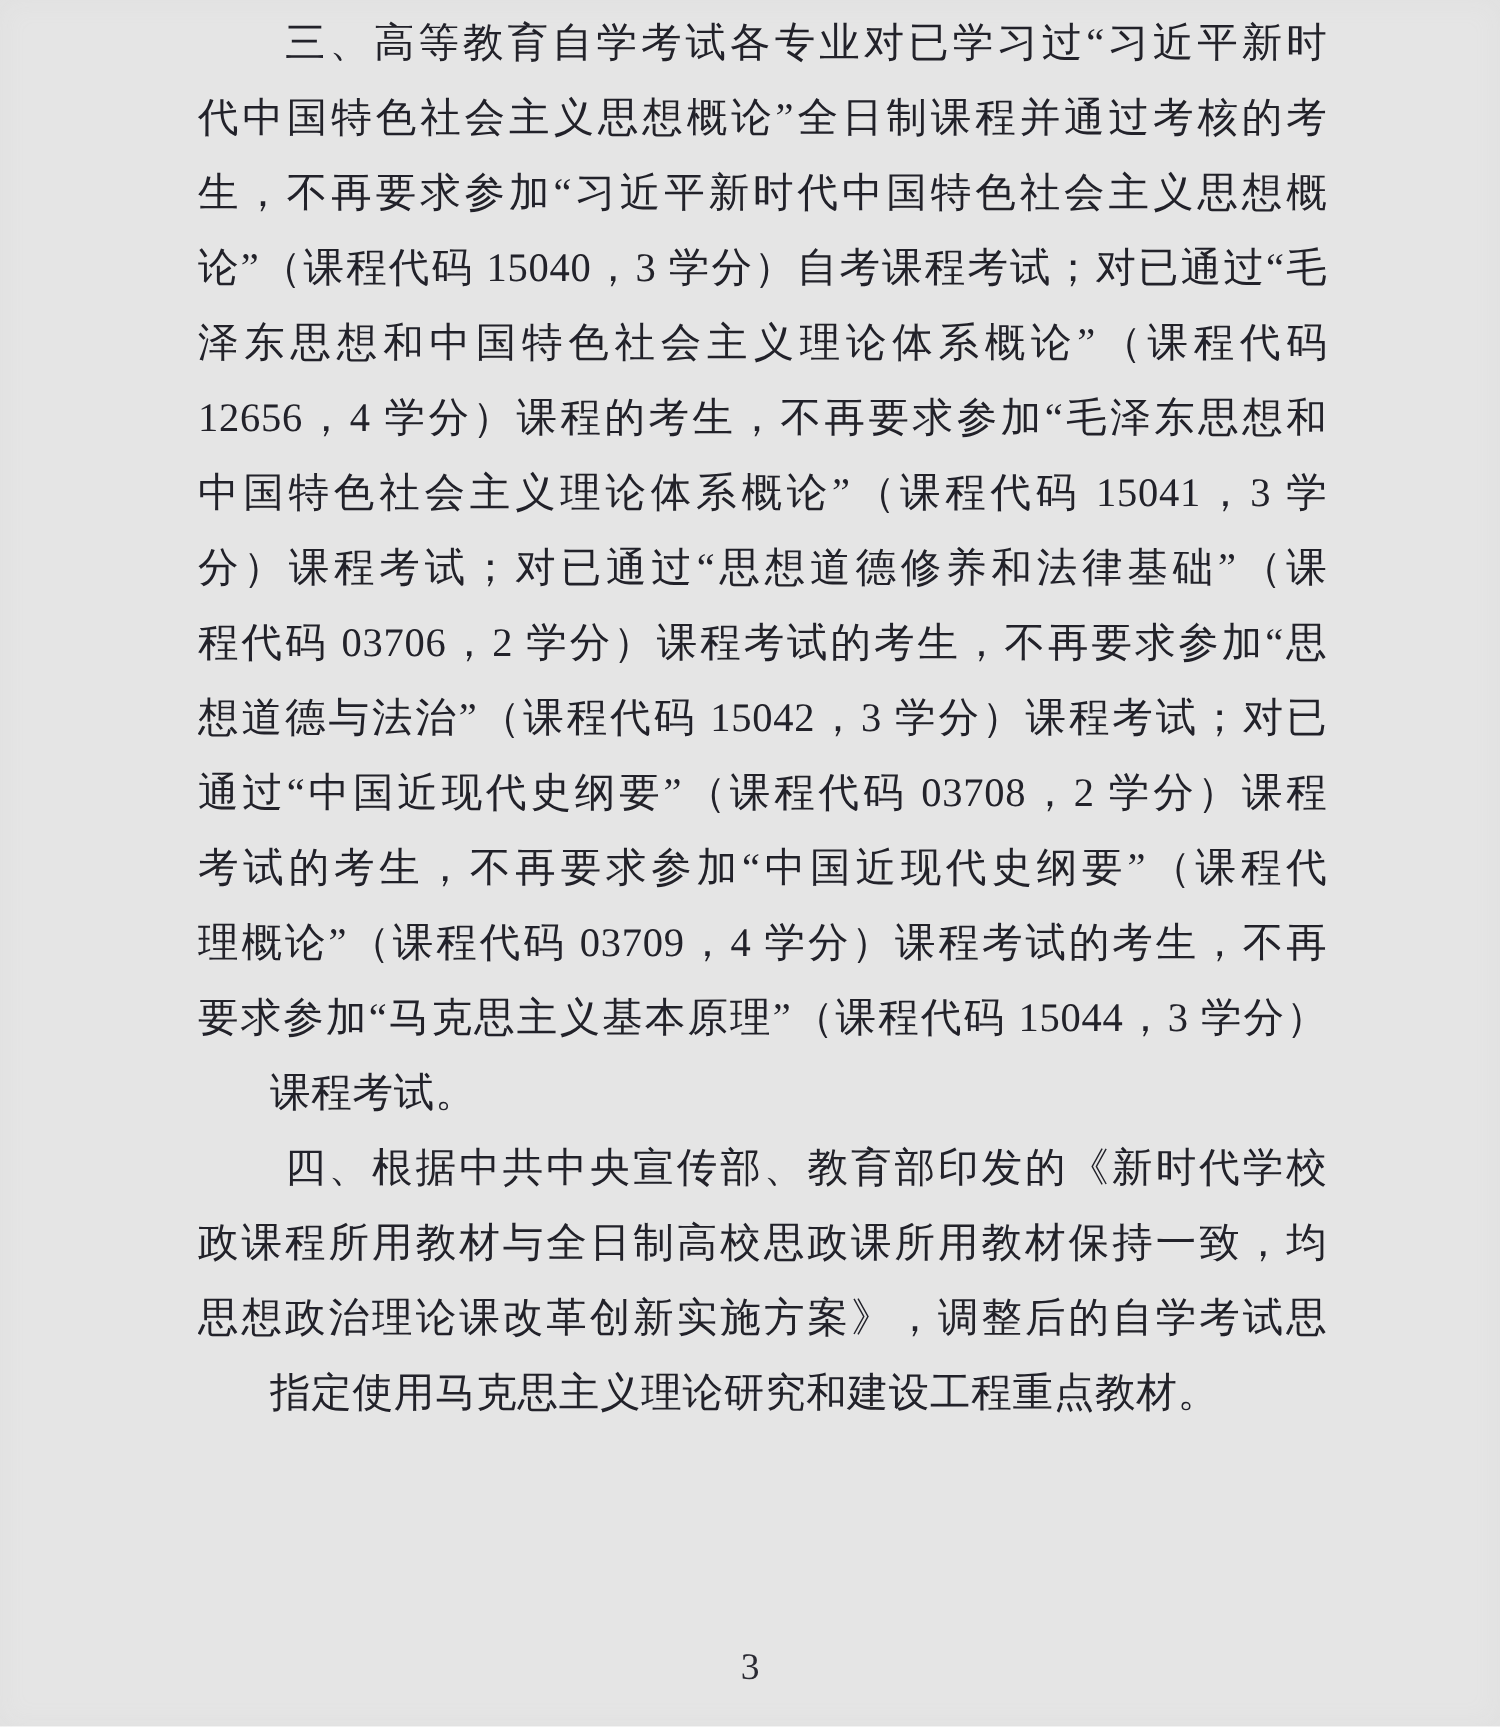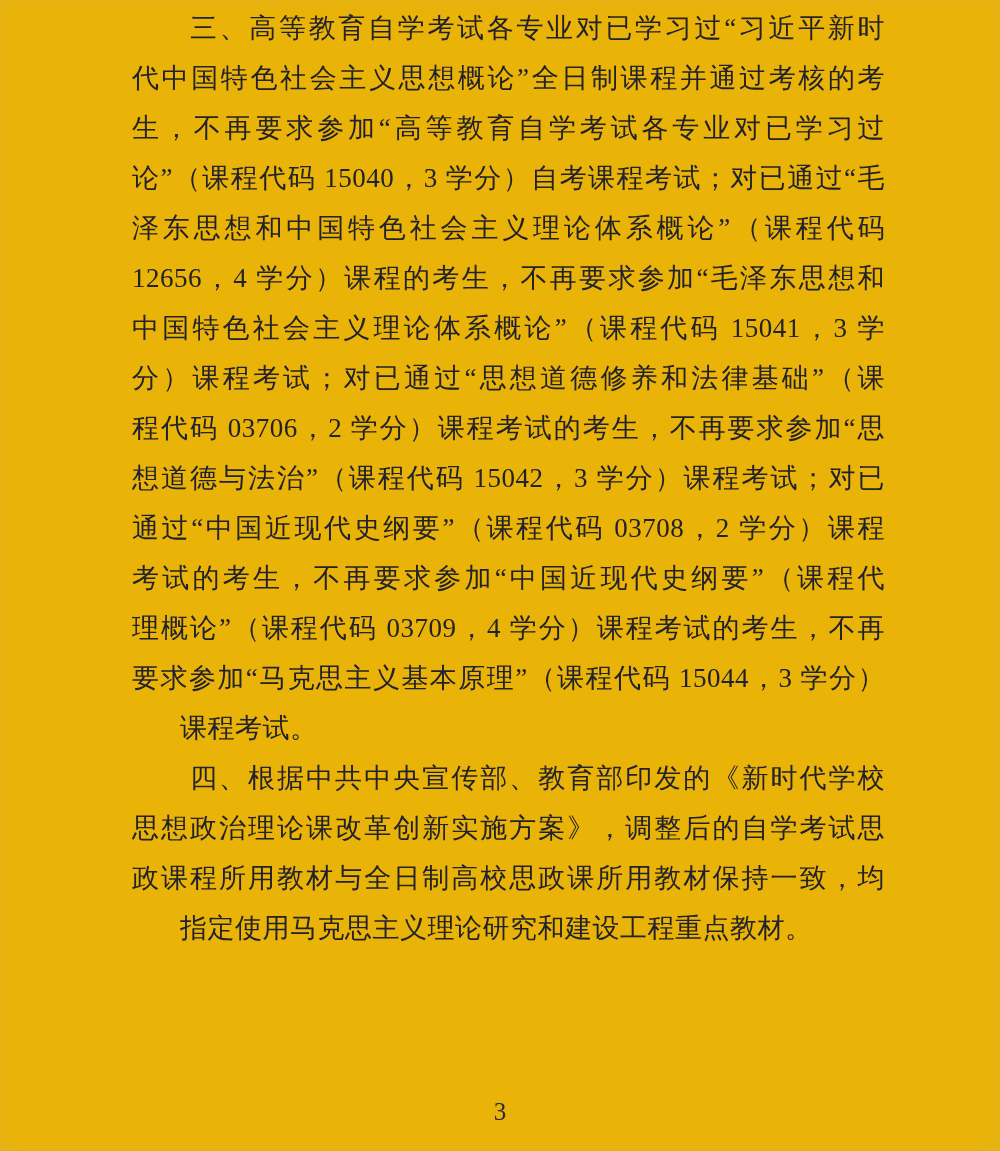--- a/index.html
+++ b/index.html
@@ -4,21 +4,21 @@
 <style>
   html, body {
     margin: 0;
     padding: 0;
     background: #ffffff;
   }
   .page {
     position: relative;
     width: 1000px;
     height: 1151px;
-    background: #eab308;
+    background: #e5e5e5;
     overflow: hidden;
     font-family: "Liberation Serif", "DejaVu Serif", serif;
     color: #22222a;
     box-shadow: inset 0 0 18px rgba(190,190,190,0.12);
   }
   .text-block {
     position: absolute;
     left: 132px;
     top: 3px;
     width: 753px;
@@ -51,35 +51,35 @@
   }
 </style>
 </head>
 <body>
 
 <div class="page">
   <div class="text-block">
       <div class="paragraph">
         <div class="line indent">三、高等教育自学考试各专业对已学习过“习近平新时</div>
         <div class="line">代中国特色社会主义思想概论”全日制课程并通过考核的考</div>
-        <div class="line">生，不再要求参加“高等教育自学考试各专业对已学习过</div>
+        <div class="line">生，不再要求参加“习近平新时代中国特色社会主义思想概</div>
         <div class="line">论”（课程代码 15040，3 学分）自考课程考试；对已通过“毛</div>
         <div class="line">泽东思想和中国特色社会主义理论体系概论”（课程代码</div>
         <div class="line">12656，4 学分）课程的考生，不再要求参加“毛泽东思想和</div>
         <div class="line">中国特色社会主义理论体系概论”（课程代码 15041，3 学</div>
         <div class="line">分）课程考试；对已通过“思想道德修养和法律基础”（课</div>
         <div class="line">程代码 03706，2 学分）课程考试的考生，不再要求参加“思</div>
         <div class="line">想道德与法治”（课程代码 15042，3 学分）课程考试；对已</div>
         <div class="line">通过“中国近现代史纲要”（课程代码 03708，2 学分）课程</div>
         <div class="line">考试的考生，不再要求参加“中国近现代史纲要”（课程代</div>
         <div class="line">理概论”（课程代码 03709，4 学分）课程考试的考生，不再</div>
         <div class="line">要求参加“马克思主义基本原理”（课程代码 15044，3 学分）</div>
         <div class="line last">课程考试。</div>
       </div>
       <div class="paragraph">
         <div class="line indent">四、根据中共中央宣传部、教育部印发的《新时代学校</div>
+        <div class="line">政课程所用教材与全日制高校思政课所用教材保持一致，均</div>
         <div class="line">思想政治理论课改革创新实施方案》，调整后的自学考试思</div>
-        <div class="line">政课程所用教材与全日制高校思政课所用教材保持一致，均</div>
         <div class="line last">指定使用马克思主义理论研究和建设工程重点教材。</div>
       </div>
     </div>
   <div class="page-number">3</div>
 </div>
 
 </body></html>

